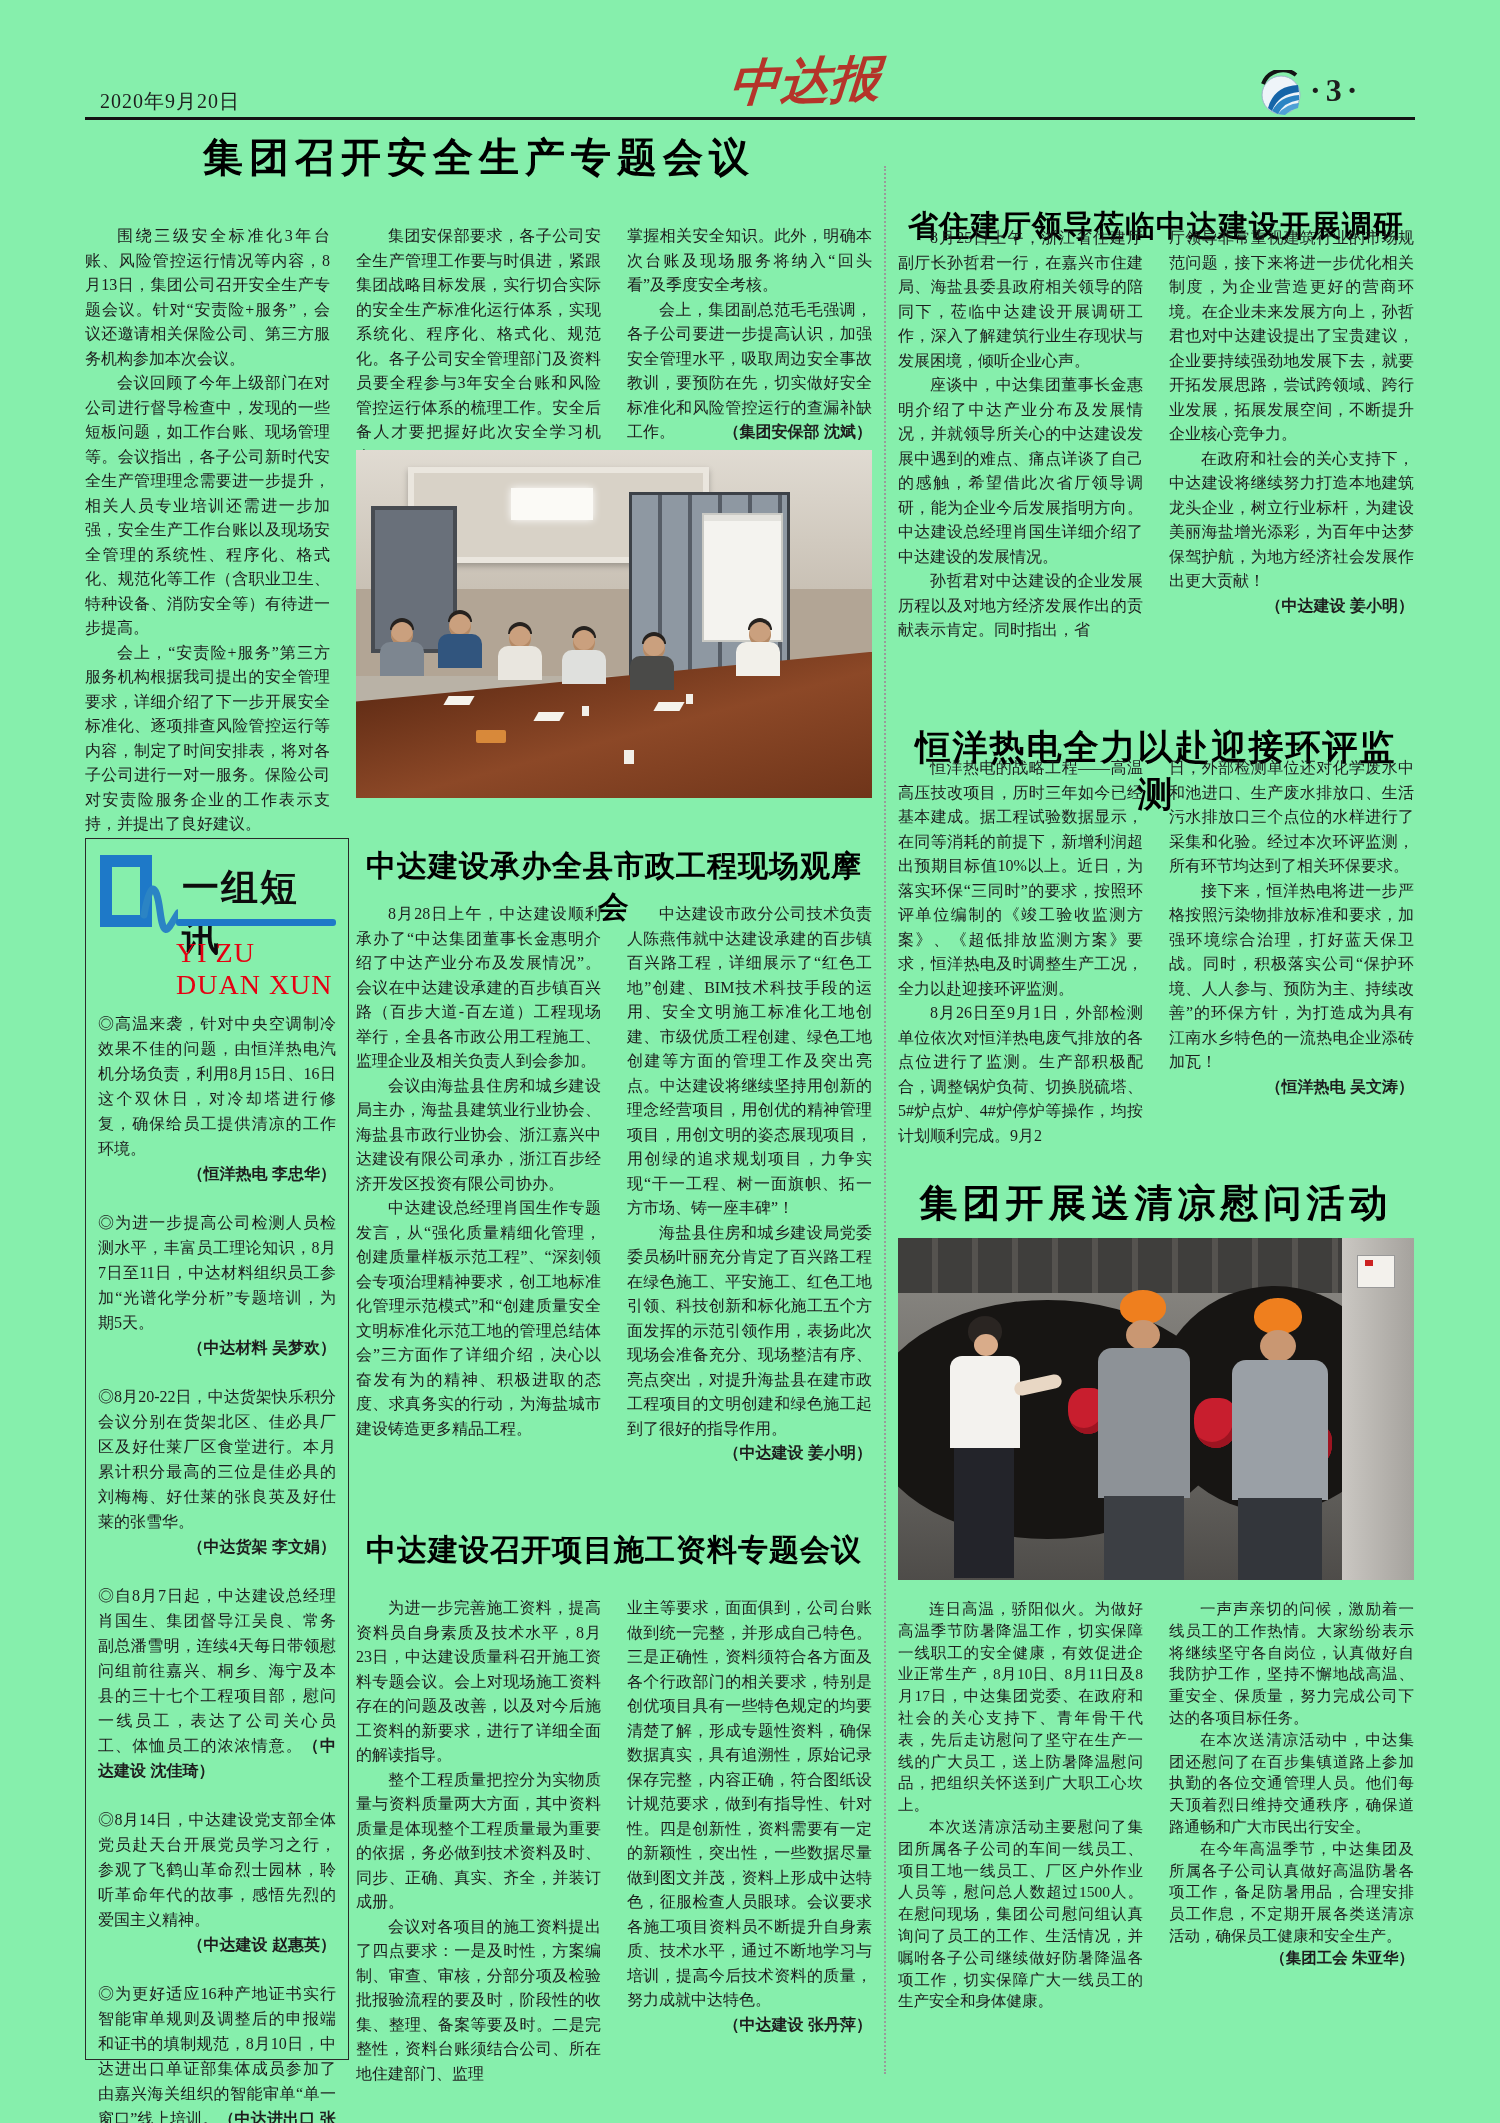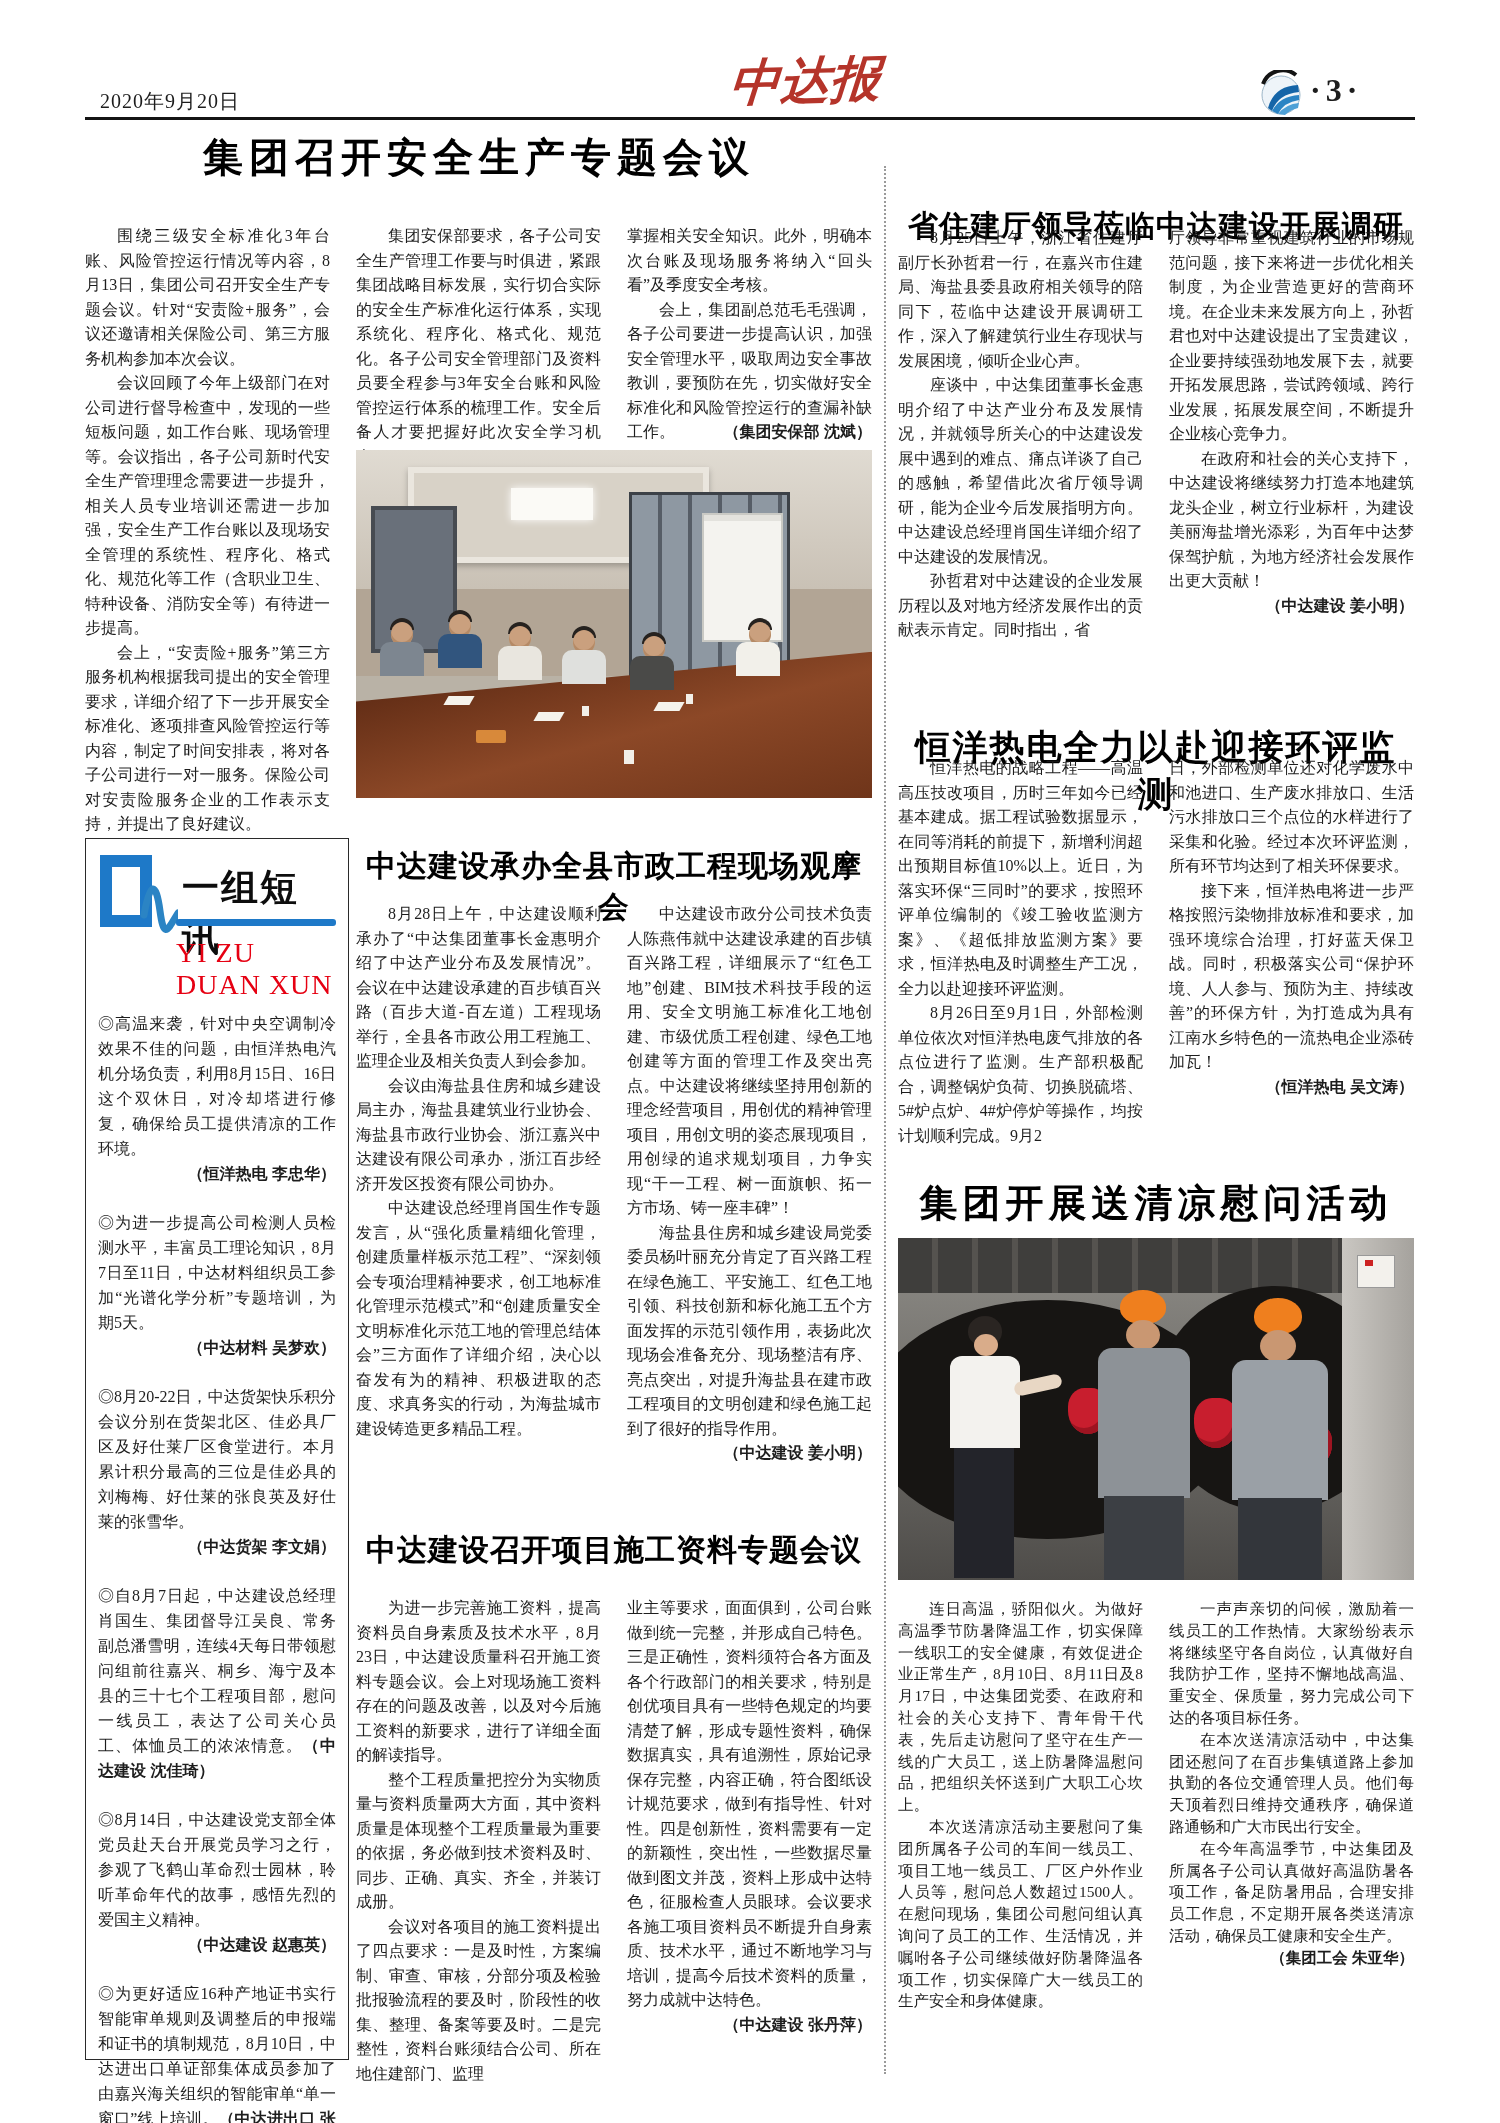--- a/index.html
+++ b/index.html
@@ -1,16 +1,16 @@
 <!DOCTYPE html>
 <html><head>
 <meta charset="utf-8">
 <style>
   html,body{margin:0;padding:0;background:#e8e8e8;}
-  .page{position:relative;width:1500px;height:2123px;margin:0 auto;background:#ffffff;overflow:hidden;
+  .page{position:relative;width:1500px;height:2123px;margin:0 auto;background:#86efac;overflow:hidden;
         font-family:"Liberation Serif",serif;color:#1d1d1d;}
   .abs{position:absolute;}
   
   .date{left:100px;top:88px;font-size:20px;letter-spacing:1px;}
   .masthead{left:640px;top:48px;width:330px;text-align:center;font-size:50px;font-weight:700;
             color:#b5342a;transform:skewX(-6deg) rotate(-2deg);font-style:italic;}
   .pageno{left:1310px;top:72px;font-size:32px;font-weight:700;letter-spacing:5px;}
   .rule{left:85px;top:117px;width:1330px;height:3px;background:#141414;}
   
   .h1{font-weight:700;text-align:center;color:#000;font-family:"Liberation Serif",serif;}

